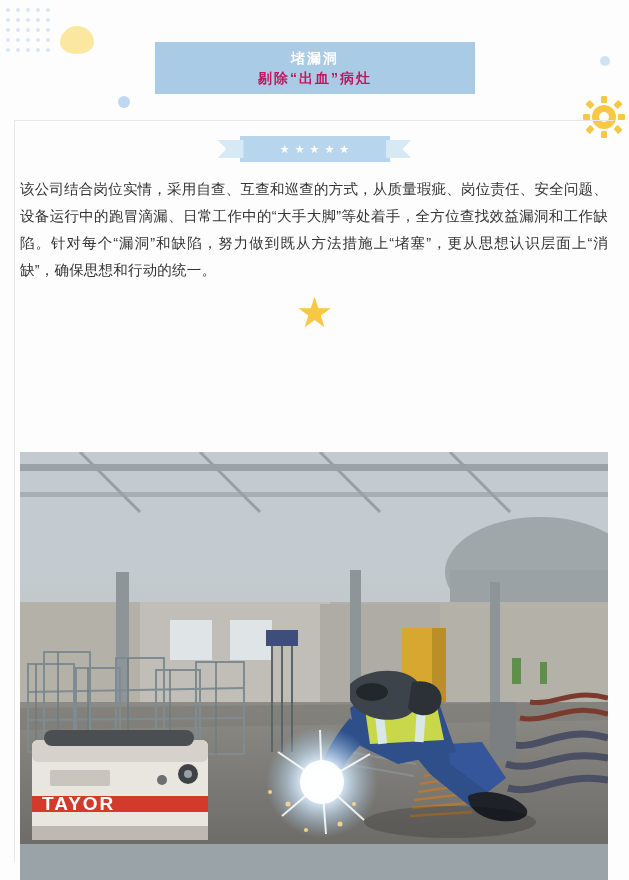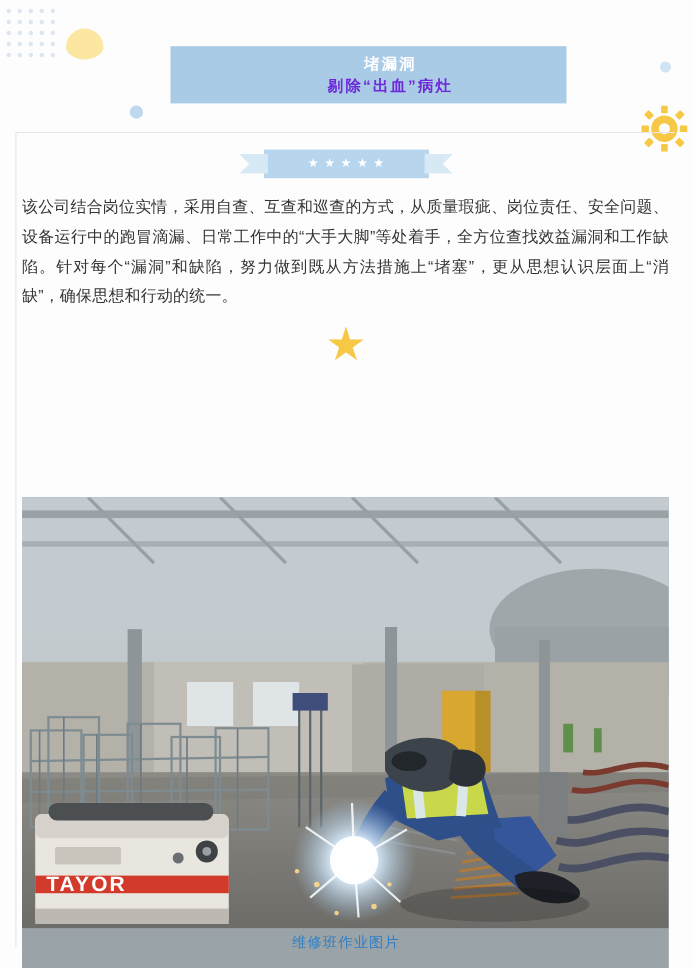--- a/index.html
+++ b/index.html
@@ -106,31 +106,30 @@
     position: absolute;
     left: 155px;
     top: 42px;
     width: 320px;
     height: 52px;
     background: #a9cbe6;
     display: flex;
     flex-direction: column;
     align-items: center;
     justify-content: center;
-    padding-left: 40px;
   }
   .title-bar .line1 {
     color: #ffffff;
     font-size: 14px;
     font-weight: bold;
     letter-spacing: 2px;
     line-height: 20px;
   }
   .title-bar .line2 {
-    color: #6d28d9;
+    color: #be185d;
     font-size: 14px;
     font-weight: bold;
     letter-spacing: 2px;
     line-height: 20px;
   }
 
   
   .ribbon-wrap {
     position: absolute;
     left: 0; right: 0;
@@ -450,15 +449,14 @@
         <circle cx="250" cy="340" r="2"></circle>
         <circle cx="334" cy="352" r="2"></circle>
         <circle cx="320" cy="372" r="2.5"></circle>
         <circle cx="286" cy="378" r="2"></circle>
       </g>
 
       <ellipse cx="430" cy="370" rx="86" ry="16" fill="#000000" opacity="0.18"></ellipse>
     </svg>
   </div>
 
-  <div class="caption">维修班作业图片</div>
 
 </div>
 
 </body></html>

